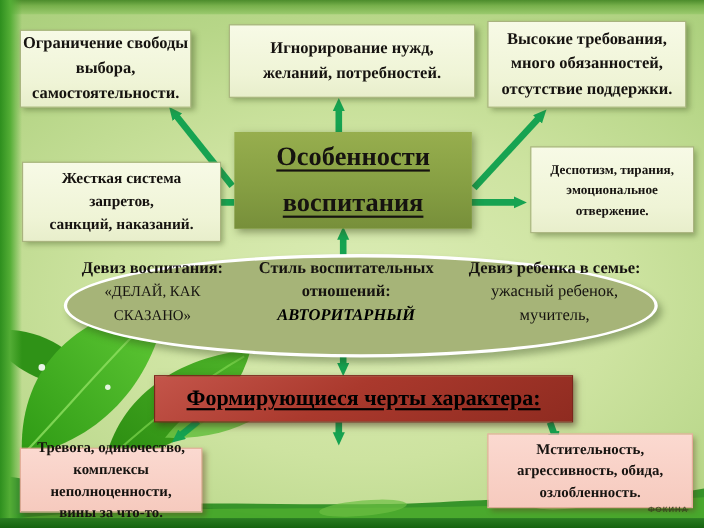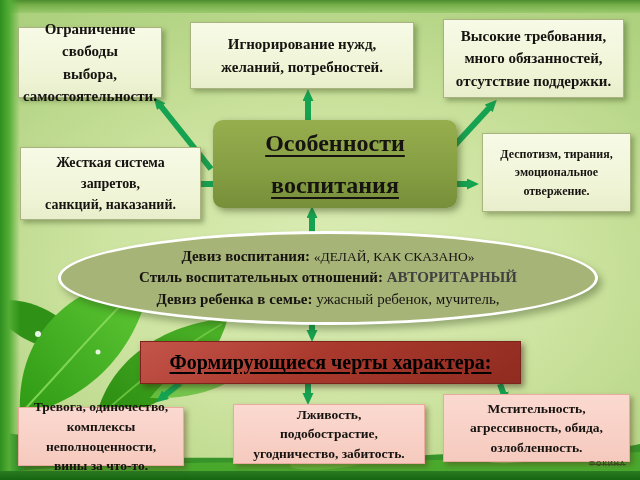--- a/index.html
+++ b/index.html
@@ -56,27 +56,27 @@
     box-shadow:3px 3px 6px rgba(60,30,20,.5);
     font-size:20px; color:#000;
   }
   .red-heading .txt { text-decoration:underline; text-decoration-thickness:2px; text-underline-offset:3px; white-space:nowrap; }
 
   
   .oval {
     position:absolute; left:58px; top:231px; width:534px; height:88px; z-index:5;
     background:#a6b478; border:3px solid #ffffff; border-radius:50%;
     box-shadow:4px 5px 7px rgba(40,60,20,.35);
-    display:flex; flex-direction:column; justify-content:center;
+    display:flex; justify-content:center;
     text-align:center; color:#161310; font-size:15px; line-height:1.42;
   }
   .oval .lbl { font-weight:bold; }
   .oval .val { font-weight:normal; }
   .oval .val-caps { font-weight:normal; font-size:13.5px; }
-  .oval .val-red { font-weight:bold; color:#404040; }
+  .oval .val-red { font-weight:bold; color:#000000;font-style:italic; }
 
   .watermark {
     position:absolute; left:589px; top:460px; z-index:6;
     font-size:7px; font-weight:bold; letter-spacing:1px;
     color:#39411e; opacity:.85; text-decoration:line-through;
     font-family:"Liberation Sans", sans-serif;
   }
 </style>
 </head>
 <body>
@@ -131,41 +131,41 @@
       <line x1="431" y1="171" x2="490" y2="107" marker-end="url(#ah)"></line>
       <line x1="428" y1="184" x2="469" y2="184" marker-end="url(#ah)"></line>
       <line x1="312" y1="233" x2="312" y2="216" marker-end="url(#ah)"></line>
       <line x1="312" y1="319" x2="312" y2="332" marker-end="url(#ah)"></line>
       <line x1="180" y1="383" x2="164" y2="396" marker-end="url(#ah)"></line>
       <line x1="308" y1="384" x2="308" y2="395" marker-end="url(#ah)"></line>
       <line x1="500" y1="384" x2="504" y2="395" marker-end="url(#ah)"></line>
     </g>
   </svg>
 
-  <div class="box cream" style="left:18px; top:27px; width:144px; height:71px;">
+  <div class="box cream" style="left:18px; top:27px; width:156px; height:71px;">
     <span class="txt">Ограничение свободы
 выбора,
 самостоятельности.</span>
   </div>
-  <div class="box cream" style="left:190px; top:22px; width:224px; height:67px;">
+  <div class="box cream" style="left:208px; top:22px; width:224px; height:67px;">
     <span class="txt">Игнорирование нужд,
 желаний, потребностей.</span>
   </div>
   <div class="box cream" style="left:443px; top:19px; width:181px; height:79px;">
     <span class="txt">Высокие требования,
 много обязанностей,
 отсутствие поддержки.</span>
   </div>
 
   <div class="box cream" style="left:20px; top:147px; width:181px; height:73px; font-size:14px;">
     <span class="txt">Жесткая система
 запретов,
 санкций, наказаний.</span>
   </div>
-  <div class="box center-box" style="left:213px; top:120px; width:244px; height:88px;border-radius:10px;">
+  <div class="box center-box" style="left:213px; top:120px; width:216px; height:88px;">
     <span class="txt">Особенности 
 воспитания</span>
   </div>
   <div class="box cream" style="left:482px; top:133px; width:149px; height:79px; font-size:12px; line-height:1.55;">
     <span class="txt">Деспотизм, тирания,
 эмоциональное
 отвержение.</span>
   </div>
 
   <div class="oval">
@@ -185,25 +185,20 @@
 
   <div class="box red-heading" style="left:140px; top:341px; width:381px; height:43px;">
     <span class="txt">Формирующиеся черты характера:</span>
   </div>
 
   <div class="box pink" style="left:18px; top:407px; width:166px; height:59px;">
     <span class="txt">Тревога, одиночество,
 комплексы неполноценности,
 вины за что-то.</span>
   </div>
-  <div class="box pink" style="left:233px; top:404px; width:192px; height:60px;">
-    <span class="txt">Лживость,
-подобострастие,
-угодничество, забитость.</span>
-  </div>
   <div class="box pink" style="left:443px; top:394px; width:187px; height:68px;">
     <span class="txt">Мстительность,
 агрессивность, обида,
 озлобленность.</span>
   </div>
 
   <div class="watermark">ФОКИНА</div>
 
 </div>
 

